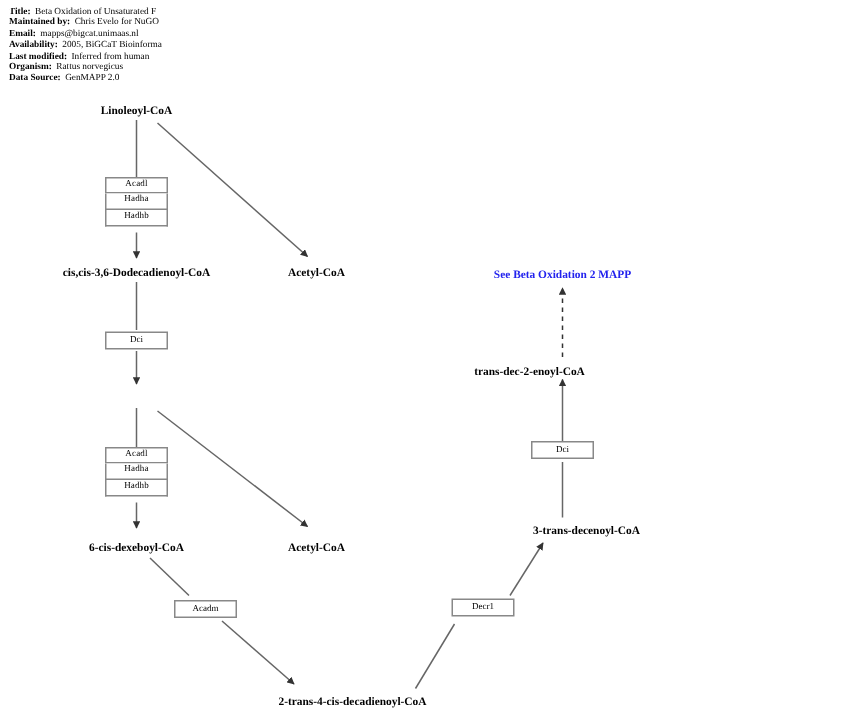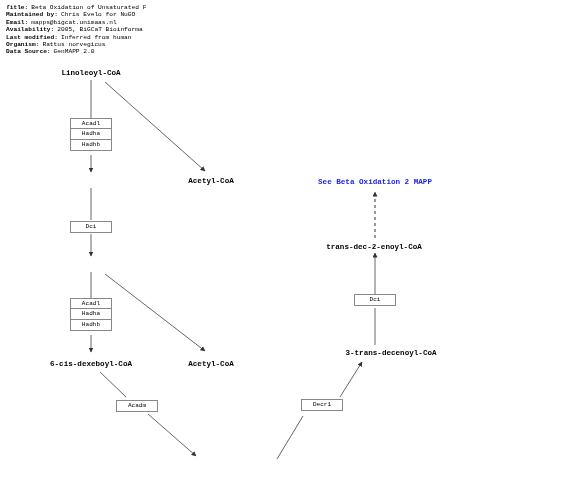--- a/index.html
+++ b/index.html
@@ -5,21 +5,21 @@
   html, body {
     margin: 0;
     padding: 0;
     background: #ffffff;
   }
   #page {
     position: relative;
     width: 565px;
     height: 483px;
     background: #ffffff;
-    font-family: Liberation Mono, monospace;
+    font-family: Liberation Serif, serif;
     overflow: hidden;
     border-radius: 22px;
   }
 
   
   #header {
     position: absolute;
     left: 6px;
     top: 4px;
     width: 330px;
@@ -169,32 +169,34 @@
 
     <line x1="375" y1="345" x2="375" y2="308" stroke="#666666" stroke-width="1"></line>
 
     <line x1="375" y1="294" x2="375" y2="253" stroke="#666666" stroke-width="1" marker-end="url(#arrow)"></line>
 
     <line x1="375" y1="238" x2="375" y2="192" stroke="#333333" stroke-width="1" stroke-dasharray="3,3" marker-end="url(#arrow)"></line>
   </svg>
 
   <div class="metabolite" style="left:91px; top:69px;">Linoleoyl-CoA</div>
 
+  <div class="metabolite" style="left:91px; top:177px;">cis,cis-3,6-Dodecadienoyl-CoA</div>
 
   <div class="metabolite" style="left:211px; top:177px;">Acetyl-CoA</div>
 
 
   <div class="metabolite" style="left:91px; top:360px;">6-cis-dexeboyl-CoA</div>
 
   <div class="metabolite" style="left:211px; top:360px;">Acetyl-CoA</div>
 
+  <div class="metabolite" style="left:235px; top:463px;">2-trans-4-cis-decadienoyl-CoA</div>
 
   <div class="metabolite" style="left:375px; top:349px;margin-left:16px;">3-trans-decenoyl-CoA</div>
 
-  <div class="metabolite" style="left:374px; top:243px;">trans-dec-2-enoyl-CoA</div>
+  <div class="metabolite" style="left:353px; top:243px;">trans-dec-2-enoyl-CoA</div>
 
   <div class="mapp-link" style="left:375px; top:178px;text-align:right;">See Beta Oxidation 2 MAPP</div>
 
   <div class="enzyme-stack" style="left:91px; top:118px;">
     <div class="enzyme-box">Acadl</div>
     <div class="enzyme-box">Hadha</div>
     <div class="enzyme-box">Hadhb</div>
   </div>
 
   <div class="enzyme-stack" style="left:91px; top:298px;">

